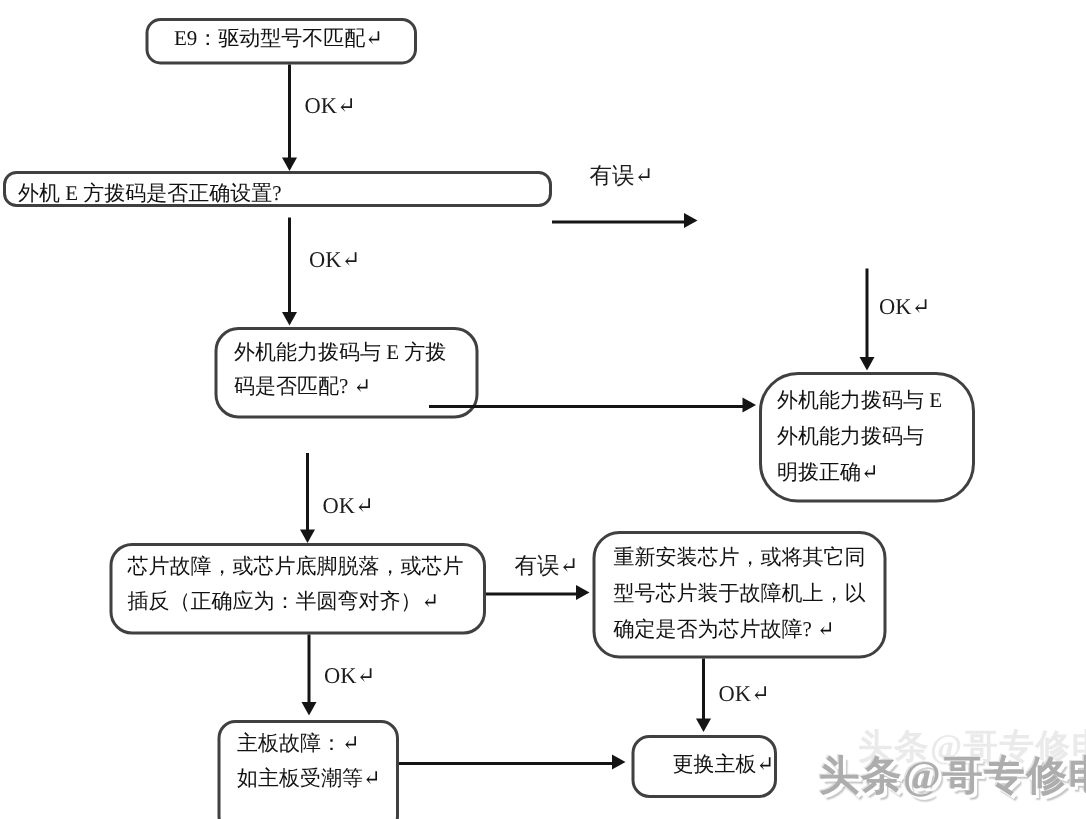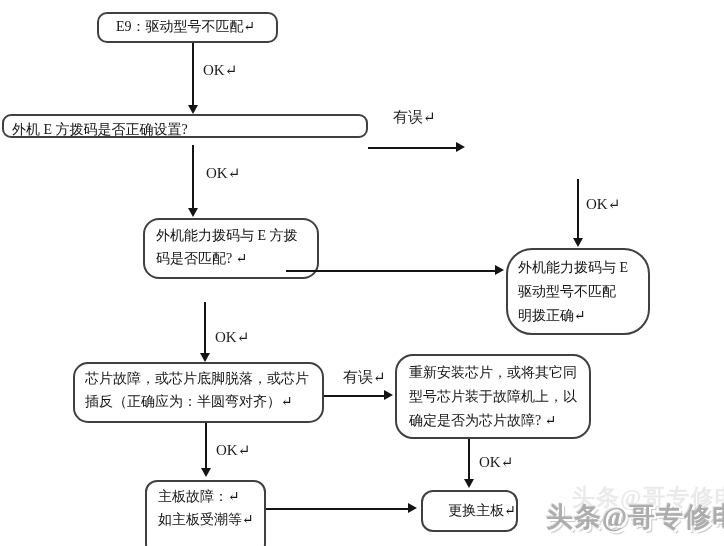--- a/index.html
+++ b/index.html
@@ -85,21 +85,21 @@
   </div>
 
   <div class="box b3">
     <div class="ln">外机能力拨码与 E 方拨</div>
     <div class="ln">码是否匹配? ↵</div>
   </div>
 
 
   <div class="box b5">
     <div class="ln">外机能力拨码与 E</div>
-    <div class="ln">驱动型号不匹配</div>
+    <div class="ln">外机能力拨码与</div>
     <div class="ln">明拨正确↵</div>
   </div>
 
   <div class="box b7">
     <div class="ln">重新安装芯片，或将其它同</div>
     <div class="ln">型号芯片装于故障机上，以</div>
     <div class="ln">确定是否为芯片故障? ↵</div>
   </div>
 
   <div class="box b6">

